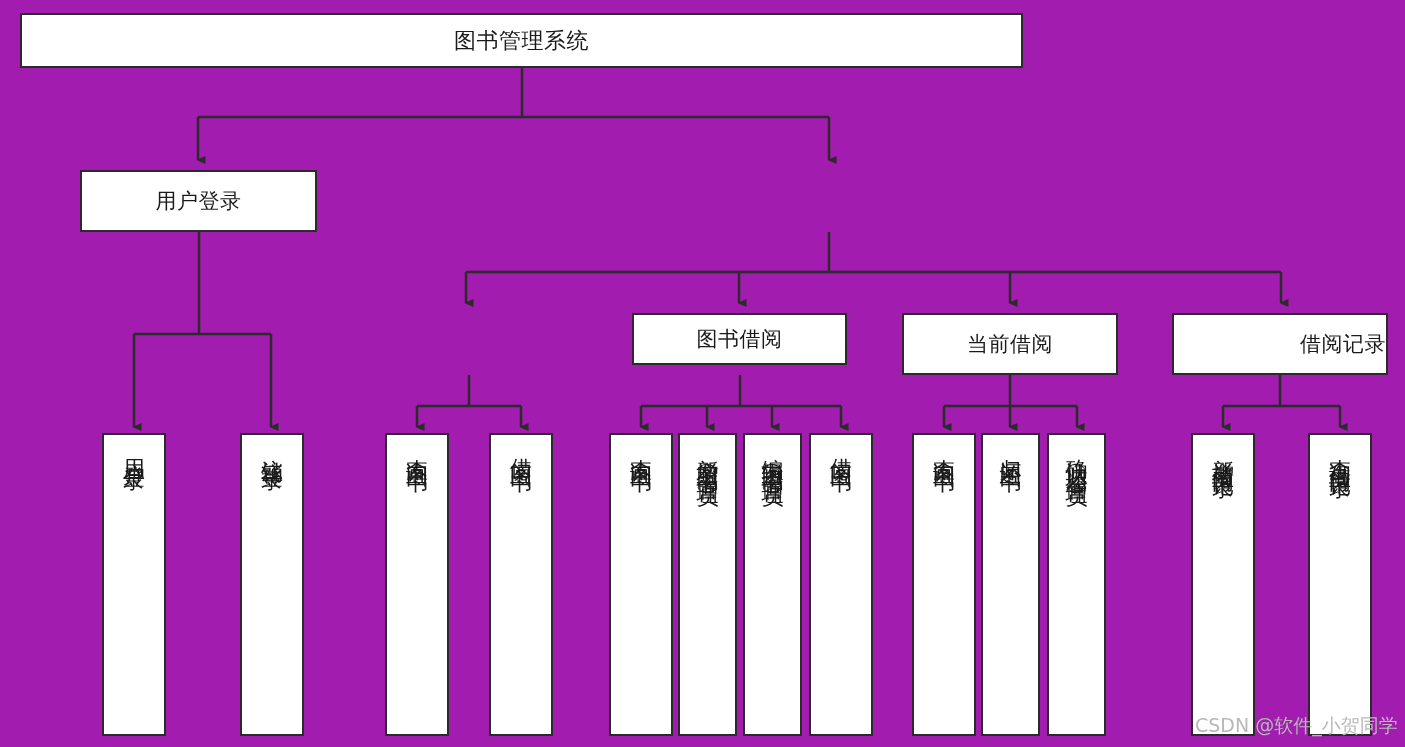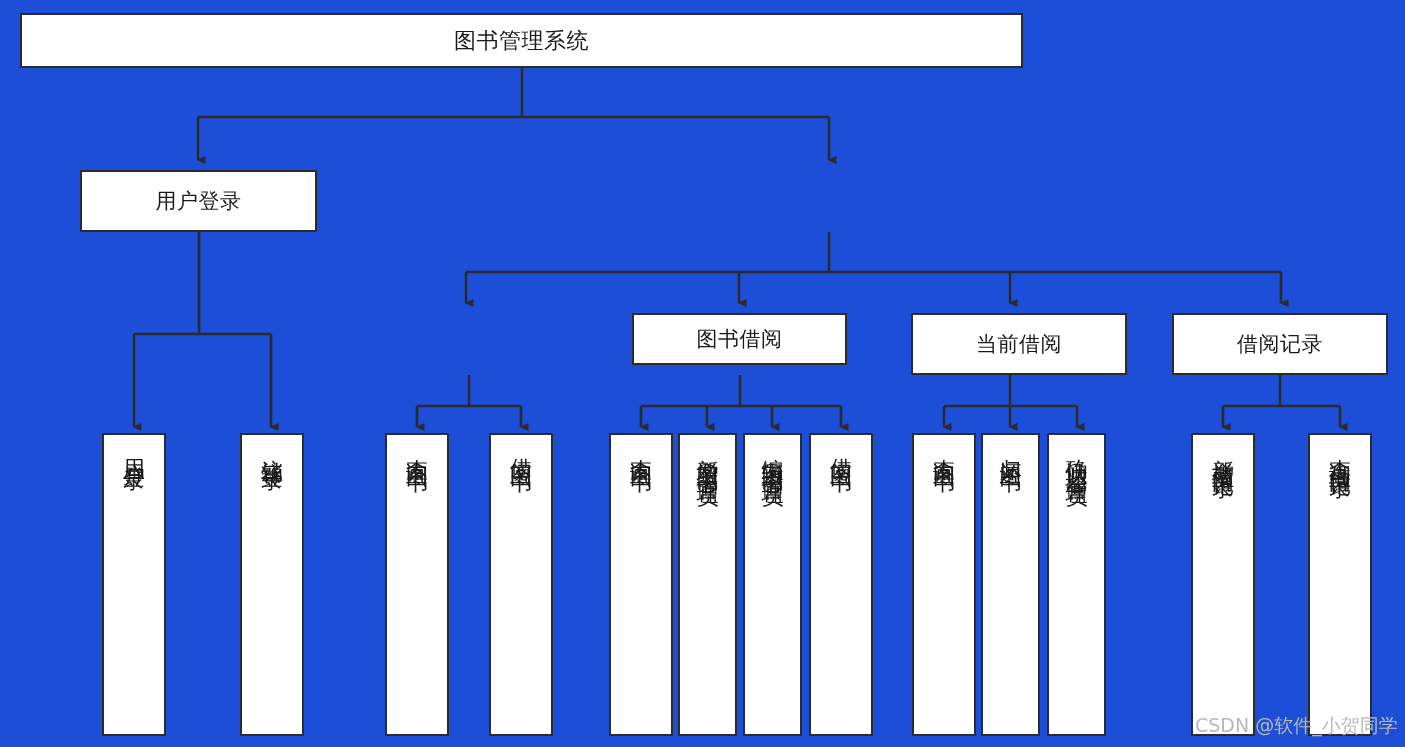--- a/index.html
+++ b/index.html
@@ -4,21 +4,21 @@
 <style>
   html, body {
     margin: 0;
     padding: 0;
     background: #ffffff;
   }
   #canvas {
     position: relative;
     width: 1405px;
     height: 747px;
-    background: #1d4ed8;
+    background: #a21caf;
     overflow: hidden;
     font-family: "DejaVu Sans", "Liberation Sans", sans-serif;
   }
   svg.edges {
     position: absolute;
     left: 0;
     top: 0;
     width: 1405px;
     height: 747px;
     pointer-events: none;
@@ -125,24 +125,24 @@
     <span class="label">图书管理系统</span>
   </div>
 
   <div class="node horiz" style="left:80px; top:170px; width:237px; height:62px;">
     <span class="label">用户登录</span>
   </div>
 
   <div class="node horiz" style="left:632px; top:313px; width:215px; height:52px;">
     <span class="label">图书借阅</span>
   </div>
-  <div class="node horiz" style="left:902px; top:313px; width:216px; height:62px;margin-left:9px;">
+  <div class="node horiz" style="left:902px; top:313px; width:216px; height:62px;">
     <span class="label">当前借阅</span>
   </div>
-  <div class="node horiz" style="left:1172px; top:313px; width:216px; height:62px;">
+  <div class="node horiz" style="left:1172px; top:313px; width:216px; height:62px;justify-content:flex-end;">
     <span class="label">借阅记录</span>
   </div>
 
   <div class="node vert" style="left:102px; top:433px; width:64px; height:303px;">
     <span class="label">用户登录</span>
   </div>
   <div class="node vert" style="left:240px; top:433px; width:64px; height:303px;">
     <span class="label">注销登录</span>
   </div>
 

